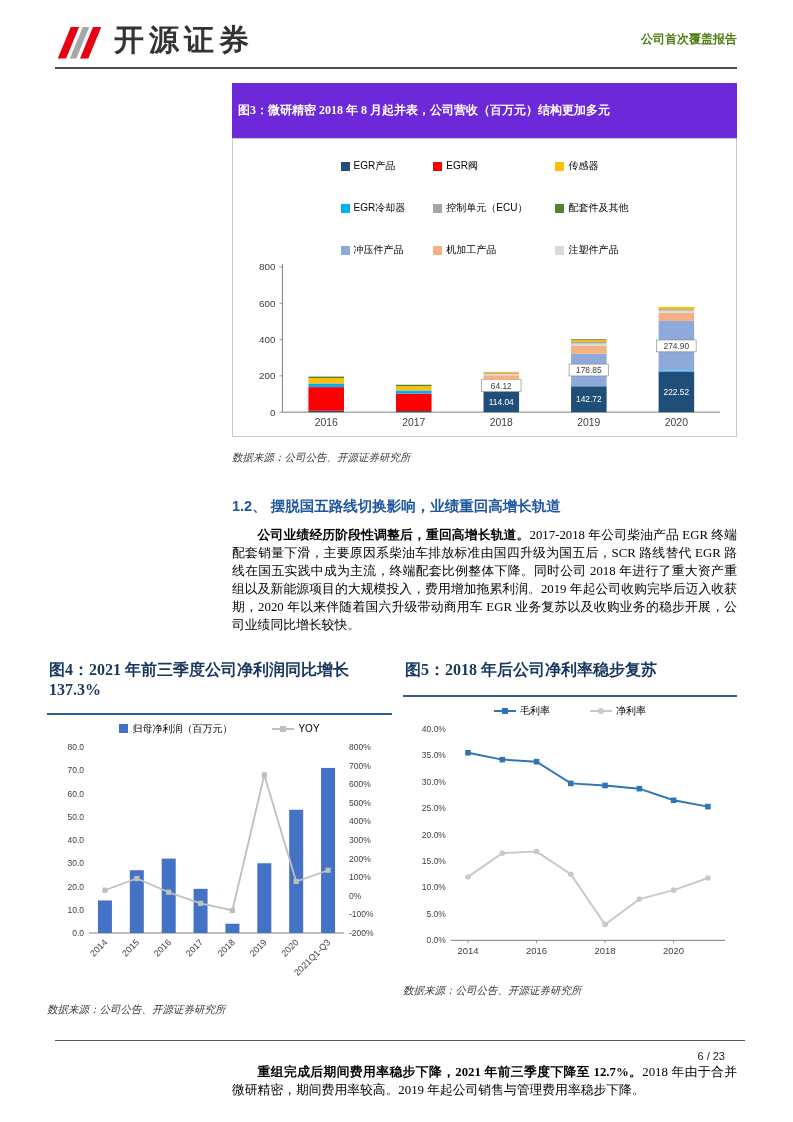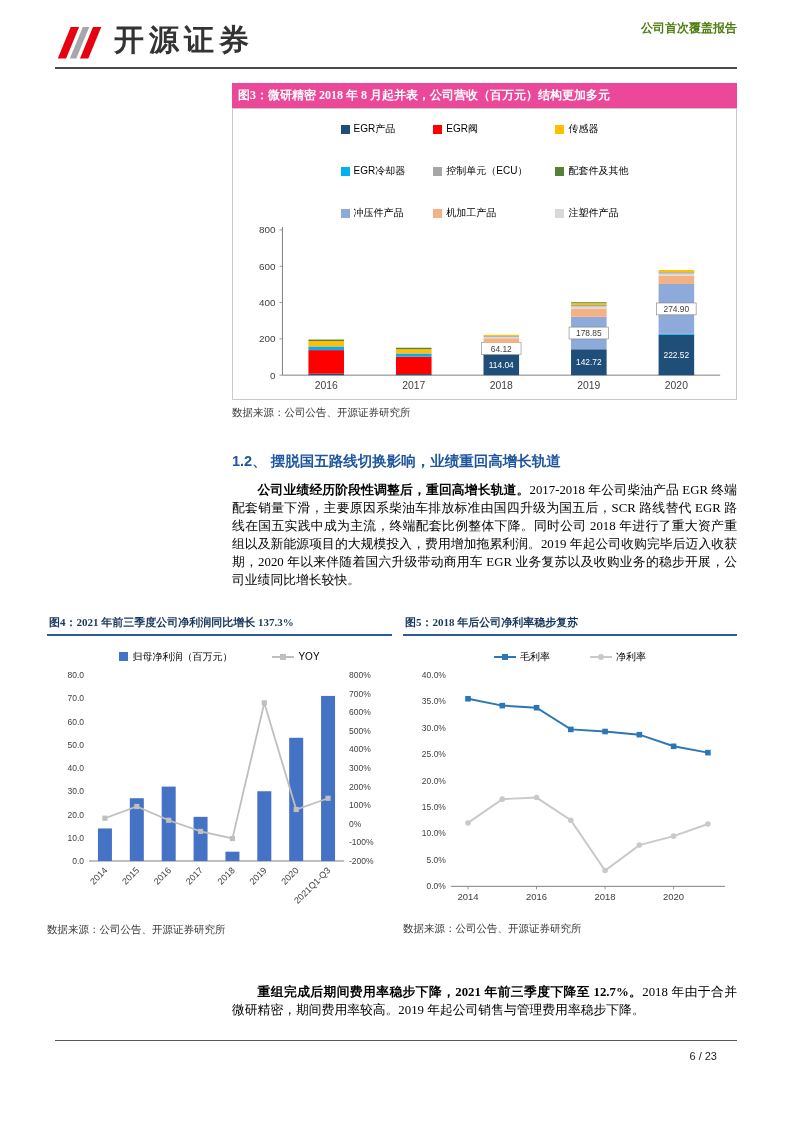--- a/index.html
+++ b/index.html
@@ -2,56 +2,56 @@
 <html><head>
 <meta charset="utf-8">
 <style>
   * { margin:0; padding:0; box-sizing:border-box; }
   html,body { background:#ffffff; }
   .page {
     position:relative; width:793px; height:1122px; background:#fff;
     font-family:"Liberation Serif", serif; color:#000; overflow:hidden;
   }
   
-  .hdr { display:flex; justify-content:space-between; align-items:flex-start; margin:20px 56px 0 55px; }
+  .hdr { display:flex; justify-content:space-between; align-items:center; margin:20px 56px 0 55px; }
   .brand { display:flex; align-items:center; gap:9px; }
   .brand-mark { width:50px; height:40px; }
   .brand-name { font-size:30px; font-weight:bold; color:#333; letter-spacing:5px; font-family:"Liberation Sans", sans-serif; }
   .report-type { font-size:12px; font-weight:bold; color:#4d7c0f; padding-bottom:3px;font-family:Liberation Serif, serif; }
   .hdr-rule { height:2px; background:#4a4a4a; margin:6px 56px 0 55px; }
 
   
   .fig3 { margin:14px 56px 0 232px; width:505px; }
-  .fig3-title { background:#ec4899; color:#fff; font-weight:bold; font-size:12px; padding:5px 6px; line-height:1.25; }
+  .fig3-title { background:#6d28d9; color:#fff; font-weight:bold; font-size:12px; padding:20px 6px; line-height:1.25; }
   .chart-box { border:1px solid #C9C9C9; padding:5px 2px 2px; background:#fff; }
   #chart3,#chart4,#chart5 { display:block; width:100%; }
-  .source { font-size:10.5px; color:#3a3a3a; margin-top:6px; }
-
-  
-  .lg3 { display:grid; grid-template-columns:repeat(3,auto); column-gap:34px; row-gap:2px; justify-content:center; font-size:10px; margin:8px 0 4px; font-family:"Liberation Sans", sans-serif;gap:28px; }
+  .source { font-size:10.5px; color:#3a3a3a; margin-top:14px;font-style:italic; }
+
+  
+  .lg3 { display:grid; grid-template-columns:repeat(3,auto); column-gap:34px; row-gap:2px; justify-content:center; font-size:10px; margin:15px 0 4px; font-family:"Liberation Sans", sans-serif;gap:28px; }
   .legend-row { display:flex; justify-content:center; gap:40px; font-size:10px; margin:3px 0 1px; font-family:"Liberation Sans", sans-serif; }
   .lg-item { display:inline-flex; align-items:center; gap:4px; white-space:nowrap; }
   .lg-sq { width:9px; height:9px; display:inline-block; }
   .lg-line { width:22px; height:2px; display:inline-block; position:relative; }
   .lg-mk { position:absolute; left:8px; top:-2px; width:6px; height:6px; display:block; }
   .lg-mk.dot { border-radius:50%; }
 
   
   .sec-h { margin:32px 56px 0 232px; font-size:14.5px; color:#1E56A0; font-weight:bold; font-family:"Liberation Sans", sans-serif; }
   .para { margin:10px 56px 0 232px; width:505px; font-size:12.8px; line-height:18px; text-align:justify; text-indent:2em; }
   .closing { margin-top:46px; }
 
   
   .figrow { display:flex; gap:11px; margin:26px 56px 0 47px; align-items:flex-start; }
   .figcol.c4 { width:345px; }
   .figcol.c5 { width:334px; }
-  .fig-title2 { color:#17375E; font-weight:bold; font-size:11px; padding:0 0 4px 2px; border-bottom:2px solid #2E5B97; margin-bottom:14px; }
-
-  
-  .footer { position:absolute; left:55px; right:56px; top:1040px; }
+  .fig-title2 { color:#17375E; font-weight:bold; font-size:16px; padding:0 0 14px 2px; border-bottom:2px solid #2E5B97; margin-bottom:7px; }
+
+  
+  .footer { position:absolute; left:55px; right:48px; top:1040px; }
   .foot-rule { height:1px; background:#595959; }
   .page-num { text-align:right; padding-right:20px; font-size:11px; margin-top:9px; font-family:"Liberation Sans", sans-serif; color:#222; }
 </style>
 </head>
 <body>
 
 <div class="page">
 
   <header class="hdr">
     <div class="brand">

